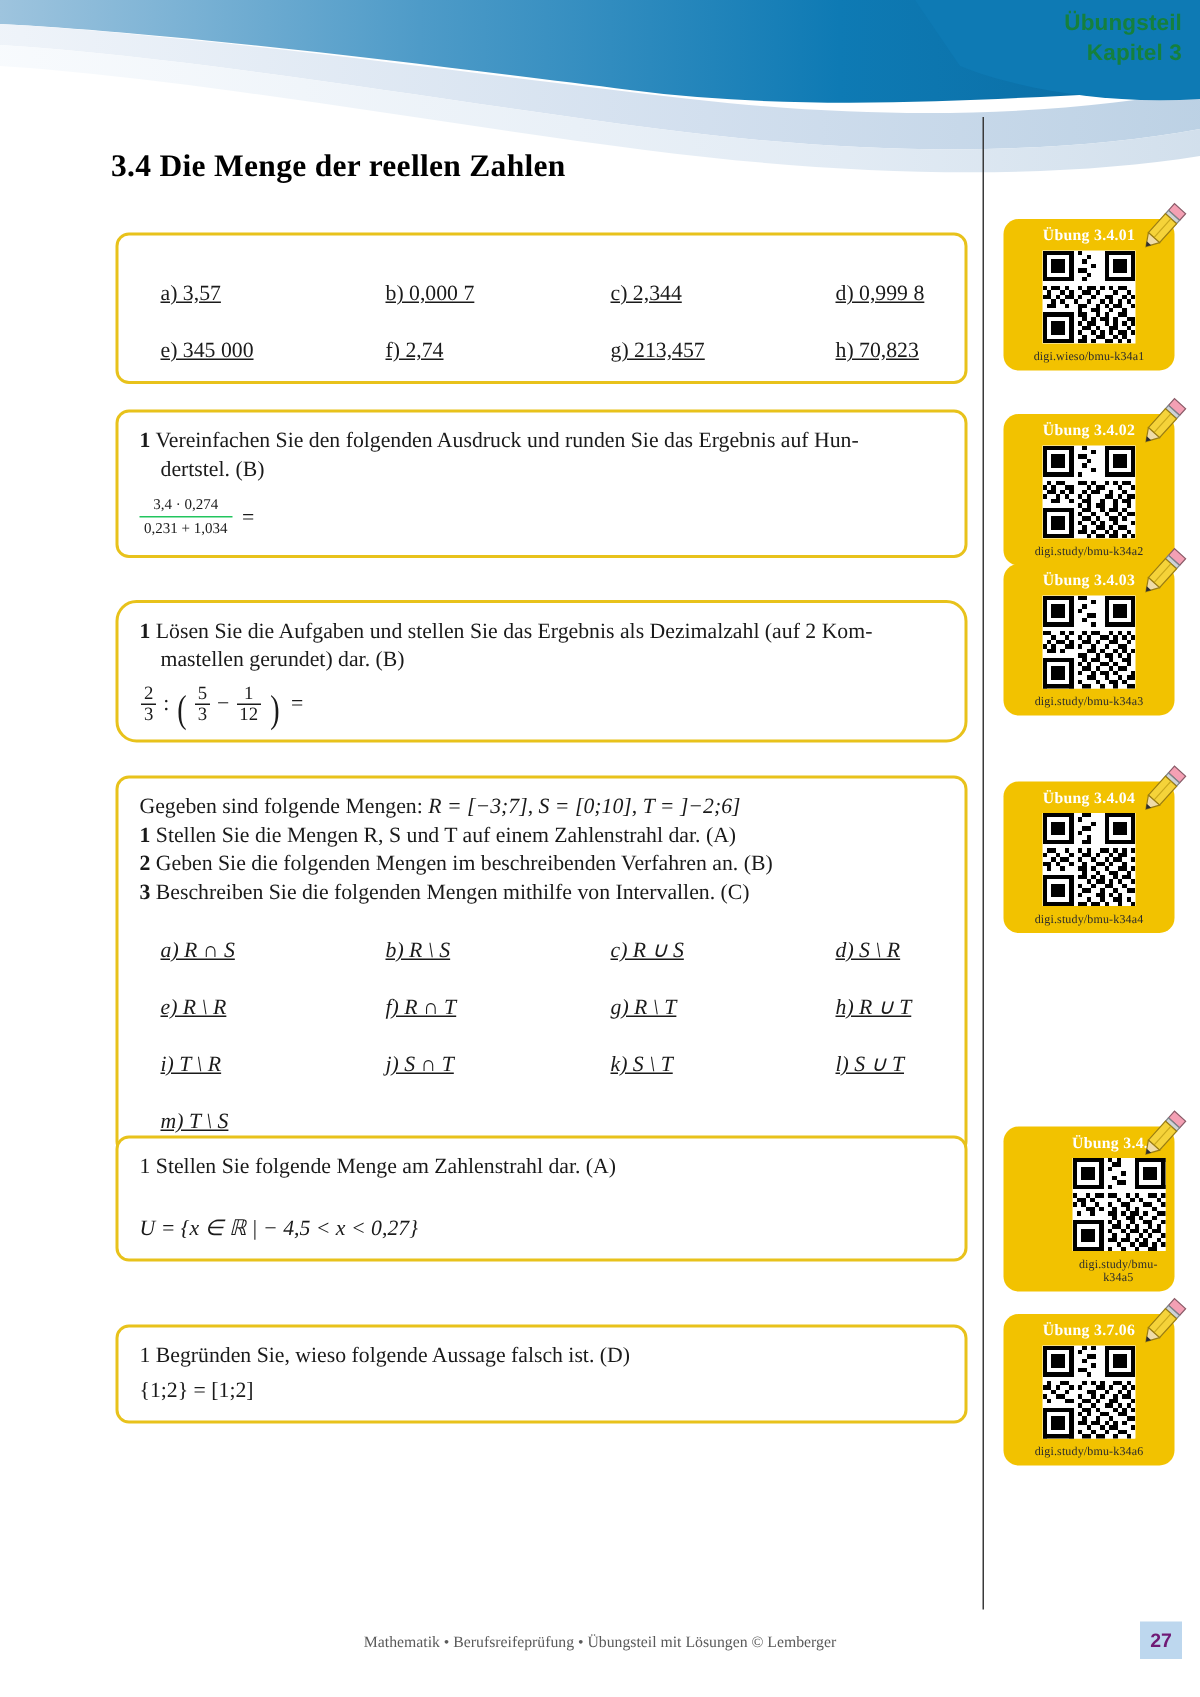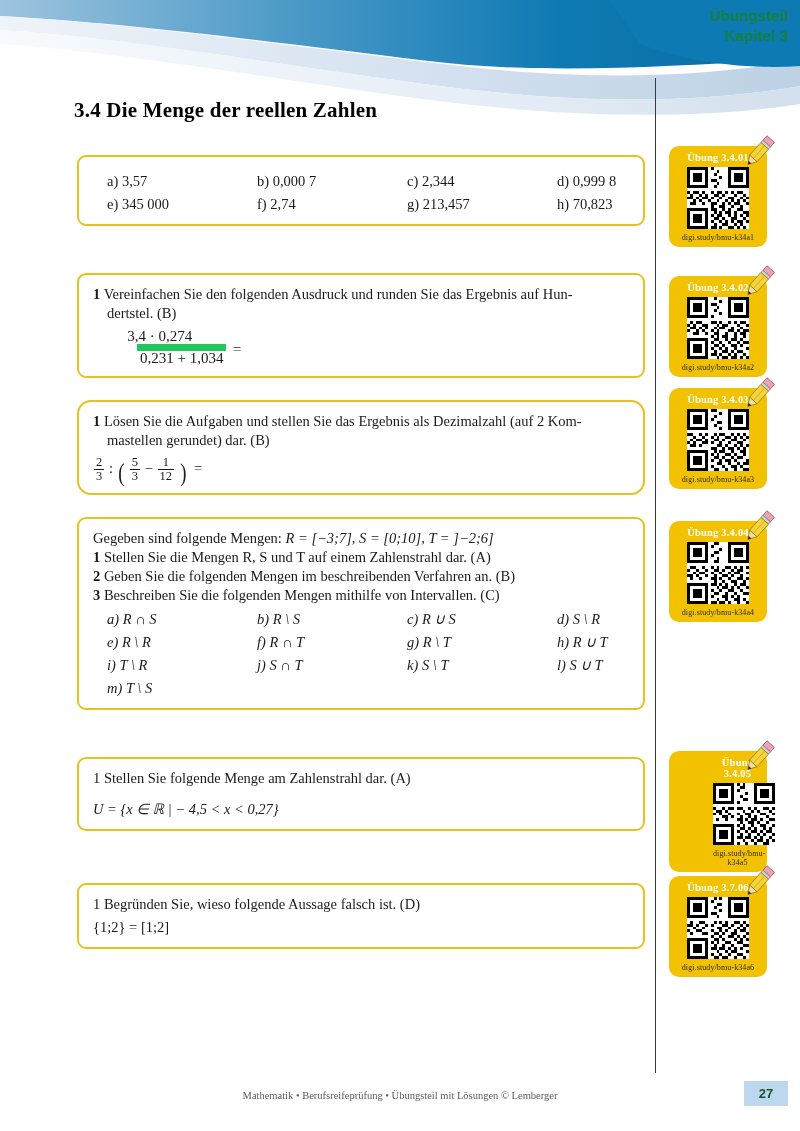--- a/index.html
+++ b/index.html
@@ -80,63 +80,64 @@
   .exline {
     white-space: nowrap;
   }
   .exline.wrap { white-space: normal; }
   .indent { padding-left: 14px; }
 
   
   .optgrid {
     display: grid;
     grid-template-columns: 150px 150px 150px 150px;
-    row-gap: 4px;
+    row-gap: 19px;
     padding-left: 14px;
-    margin-top: 5px;
+    margin-top: 20px;
+    text-decoration: underline;
   }
   .optgrid .opt { white-space: nowrap; }
 
   .it { font-style: italic; }
 
   
   .frac {
     display: inline-block;
     vertical-align: -0.55em;
     text-align: center;
     font-size: 12.5px;
     line-height: 13px;
     margin: 0 1px;
   }
   .frac .top { display: block; padding: 0 2px; }
   .frac .bot { display: block; padding: 0 2px; border-top: 1px solid #1a1a1a; }
   .bigfrac {
     display: inline-block;
     vertical-align: -0.6em;
     text-align: center;
-    font-size: 15px;
+    font-size: 10px;
     line-height: 15px;
   }
   .bigfrac .top { display: block; padding: 0 3px; }
-  .bigfrac .bot { display: block; padding: 0 3px; border-top: 7px solid #22c55e; margin-left: 44px; }
+  .bigfrac .bot { display: block; padding: 0 3px; border-top: 1px solid #22c55e; }
   .paren {
     display: inline-block;
     font-size: 26px;
     line-height: 14px;
     vertical-align: -0.30em;
     font-weight: 300;
     transform: scaleX(0.72);
   }
   .eqsign { margin: 0 3px; }
 
   
   .qrcard {
     position: absolute;
     left: 669px;
-    width: 98px;
+    width: 114px;
     box-sizing: border-box;
     background: #f2c200;
     border-radius: 10px;
     padding: 6px 5px 5px 5px;
     text-align: center;
   }
   .qrcard .qr-title {
     font-family: "Liberation Serif", serif;
     color: #ffffff;
     font-size: 10.5px;
@@ -173,24 +174,24 @@
     top: 1090px;
     text-align: center;
     font-family: Liberation Serif, serif;
     font-size: 10.5px;
     color: #5a5a5a;
   }
   .page-num {
     position: absolute;
     right: 12px;
     top: 1081px;
-    width: 44px;
+    width: 28px;
     height: 25px;
     background: #bdd7ee;
-    color: #14532d;
+    color: #701a75;
     font-family: "Liberation Sans", sans-serif;
     font-weight: bold;
     font-size: 13px;
     display: flex;
     align-items: center;
     justify-content: center;
   }
 </style>
 </head>
 <body>
@@ -320,21 +321,21 @@
     <span class="opt it">l) S ∪ T</span>
     <span class="opt it">m) T \ S</span>
   </div>
 </div>
 
 <div class="exbox" style="top:757px;">
   <div class="exline">
     <span>1</span>
     <span>Stellen Sie folgende Menge am Zahlenstrahl dar. (A)</span>
   </div>
-  <div class="exline it" style="margin-top:12px;">U  =  {x  ∈  ℝ | − 4,5  &lt;  x  &lt;  0,27}</div>
+  <div class="exline it" style="margin-top:22px;">U  =  {x  ∈  ℝ | − 4,5  &lt;  x  &lt;  0,27}</div>
 </div>
 
 <div class="exbox" style="top:883px;">
   <div class="exline">
     <span>1</span>
     <span>Begründen Sie, wieso folgende Aussage falsch ist. (D)</span>
   </div>
   <div class="exline" style="margin-top:4px;">{1;2}  =  [1;2]</div>
 </div>
 
@@ -448,21 +449,21 @@
         <rect x="12" y="19" width="2" height="1"></rect>
       <rect x="16" y="19" width="1" height="1"></rect>
         <rect x="18" y="19" width="1" height="1"></rect>
       <rect x="8" y="20" width="2" height="1"></rect>
         <rect x="11" y="20" width="1" height="1"></rect>
       <rect x="14" y="20" width="2" height="1"></rect>
         <rect x="17" y="20" width="1" height="1"></rect>
       <rect x="19" y="20" width="1" height="1"></rect>
     </g>
   </svg>
-  <div class="qr-url">digi.study/bmu-k34a1</div>
+  <div class="qr-url">digi.wieso/bmu-k34a1</div>
 </div>
 
 <div class="qrcard" style="top:276px;">
   <div class="pencil">
     <svg viewBox="0 0 42 42" width="42" height="42" xmlns="http://www.w3.org/2000/svg">
       <g transform="rotate(42 21 21)">
         <rect x="16" y="5" width="10" height="6" fill="#f4a0b4" stroke="#8a5b68" stroke-width="0.8"></rect>
         <rect x="16" y="11" width="10" height="3" fill="#cfd3d6" stroke="#7c8287" stroke-width="0.8"></rect>
         <rect x="16" y="14" width="10" height="17" fill="#f5d33a" stroke="#9a7d12" stroke-width="0.8"></rect>
         <line x1="21" y1="14" x2="21" y2="31" stroke="#c9a81c" stroke-width="0.8"></line>
@@ -567,21 +568,21 @@
       <rect x="10" y="20" width="1" height="1"></rect>
         <rect x="12" y="20" width="2" height="1"></rect>
       <rect x="15" y="20" width="2" height="1"></rect>
         <rect x="18" y="20" width="1" height="1"></rect>
       <rect x="20" y="20" width="1" height="1"></rect>
     </g>
   </svg>
   <div class="qr-url">digi.study/bmu-k34a2</div>
 </div>
 
-<div class="qrcard" style="top:388px;">
+<div class="qrcard" style="top:376px;">
   <div class="pencil">
     <svg viewBox="0 0 42 42" width="42" height="42" xmlns="http://www.w3.org/2000/svg">
       <g transform="rotate(42 21 21)">
         <rect x="16" y="5" width="10" height="6" fill="#f4a0b4" stroke="#8a5b68" stroke-width="0.8"></rect>
         <rect x="16" y="11" width="10" height="3" fill="#cfd3d6" stroke="#7c8287" stroke-width="0.8"></rect>
         <rect x="16" y="14" width="10" height="17" fill="#f5d33a" stroke="#9a7d12" stroke-width="0.8"></rect>
         <line x1="21" y1="14" x2="21" y2="31" stroke="#c9a81c" stroke-width="0.8"></line>
         <polygon points="16,31 26,31 21,39" fill="#f0dca8" stroke="#9a7d12" stroke-width="0.8"></polygon>
         <polygon points="19,36 23,36 21,39" fill="#2e2e2e"></polygon>
       </g>

